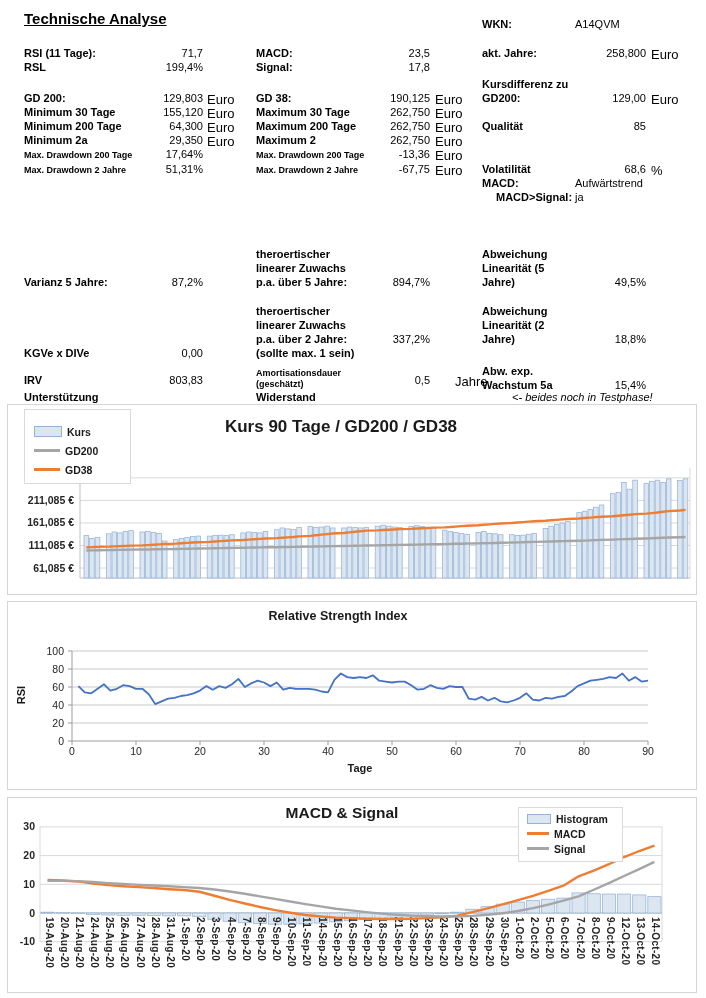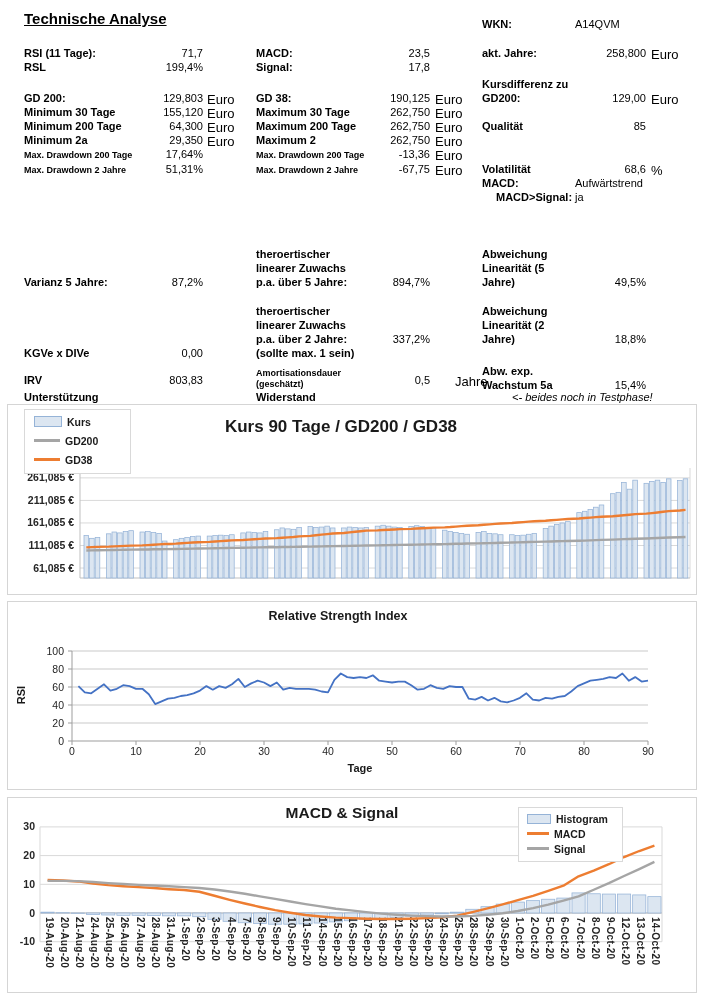--- a/index.html
+++ b/index.html
@@ -245,21 +245,21 @@
         <rect x="641.5999999999999" y="76.52459016393443" width="4.6" height="96.47540983606557" fill="#dce6f1" stroke="#95b3d7" stroke-width="0.75"></rect>
         <rect x="647.1999999999999" y="75.17213114754098" width="4.6" height="97.82786885245902" fill="#dce6f1" stroke="#95b3d7" stroke-width="0.75"></rect>
         <rect x="652.8" y="77.42622950819673" width="4.6" height="95.57377049180327" fill="#dce6f1" stroke="#95b3d7" stroke-width="0.75"></rect>
         <rect x="658.4" y="73.81967213114754" width="4.6" height="99.18032786885246" fill="#dce6f1" stroke="#95b3d7" stroke-width="0.75"></rect>
         <rect x="669.5999999999999" y="75.62295081967213" width="4.6" height="97.37704918032787" fill="#dce6f1" stroke="#95b3d7" stroke-width="0.75"></rect>
         <rect x="675.1999999999999" y="73.81967213114754" width="4.6" height="99.18032786885246" fill="#dce6f1" stroke="#95b3d7" stroke-width="0.75"></rect>
         <polyline points="78.3,145.5 83.89999999999999,145.38136324417601 89.5,145.26272648835203 100.7,145.14408973252804 106.3,145.02545297670406 111.89999999999999,144.90681622088007 117.49999999999999,144.7881794650561 123.1,144.6695427092321 134.3,144.55090595340812 139.9,144.43226919758413 145.5,144.31363244176015 151.10000000000002,144.19499568593616 156.7,144.07635893011218 167.9,143.95772217428816 173.5,143.8390854184642 179.10000000000002,143.7204486626402 184.7,143.6018119068162 190.3,143.48317515099222 201.5,143.36453839516824 207.1,143.24590163934425 212.7,143.12829650748398 218.3,143.01069137562365 223.9,142.89308624376338 235.1,142.77548111190308 240.7,142.65787598004277 246.3,142.54027084818247 251.9,142.42266571632217 257.5,142.30506058446187 268.7,142.18745545260157 274.3,142.06985032074127 279.90000000000003,141.95224518888097 285.5,141.83464005702066 291.09999999999997,141.71703492516036 302.3,141.59942979330006 307.90000000000003,141.48182466143976 313.5,141.3642195295795 319.09999999999997,141.24661439771916 324.7,141.12900926585888 335.9,141.01140413399858 341.5,140.89379900213828 347.09999999999997,140.77619387027798 352.7,140.65858873841768 358.3,140.54098360655738 369.5,140.40838958534232 375.09999999999997,140.2757955641273 380.7,140.14320154291227 386.3,140.0106075216972 391.9,139.87801350048215 403.09999999999997,139.74541947926713 408.7,139.61282545805207 414.3,139.48023143683702 419.9,139.347637415622 425.5,139.21504339440693 436.7,139.0824493731919 442.3,138.94985535197685 447.9,138.81726133076182 453.5,138.68466730954677 459.09999999999997,138.5520732883317 470.3,138.41947926711669 475.9,138.28688524590163 481.5,138.10655737704917 487.09999999999997,137.92622950819674 492.7,137.74590163934425 503.9,137.5655737704918 509.5,137.38524590163934 515.0999999999999,137.20491803278688 520.6999999999999,137.02459016393442 526.3,136.84426229508196 537.5,136.6639344262295 543.0999999999999,136.48360655737704 548.6999999999999,136.30327868852459 554.3,136.12295081967213 559.8999999999999,135.94262295081967 571.0999999999999,135.7622950819672 576.6999999999999,135.58196721311475 582.3,135.34754098360656 587.8999999999999,135.11311475409838 593.4999999999999,134.87868852459016 604.6999999999999,134.64426229508197 610.3,134.40983606557376 615.8999999999999,134.17540983606557 621.4999999999999,133.94098360655738 627.0999999999999,133.7065573770492 638.3,133.47213114754098 643.8999999999999,133.2377049180328 649.4999999999999,133.00327868852457 655.0999999999999,132.7688524590164 660.6999999999999,132.5344262295082 671.8999999999999,132.3 677.4999999999999,132.0655737704918" fill="none" stroke="#a5a5a5" stroke-width="2.4" stroke-linejoin="round"></polyline>
         <polyline points="78.3,142.34426229508196 83.89999999999999,142.09380692167576 89.5,141.84335154826957 100.7,141.59289617486337 106.3,141.3424408014572 111.89999999999999,141.091985428051 117.49999999999999,140.8415300546448 123.1,140.5910746812386 134.3,140.3406193078324 139.9,140.09016393442624 145.5,139.72950819672133 151.10000000000002,139.3688524590164 156.7,139.00819672131146 167.9,138.64754098360655 173.5,138.28688524590163 179.10000000000002,137.92622950819674 184.7,137.5655737704918 190.3,137.20491803278688 201.5,136.84426229508196 207.1,136.48360655737704 212.7,136.10792349726776 218.3,135.73224043715845 223.9,135.35655737704917 235.1,134.9808743169399 240.7,134.6051912568306 246.3,134.22950819672133 251.9,133.85382513661202 257.5,133.47814207650273 268.7,133.10245901639345 274.3,132.72677595628414 279.90000000000003,132.35109289617486 285.5,131.97540983606558 291.09999999999997,131.4016393442623 302.3,130.82786885245903 307.90000000000003,130.25409836065575 313.5,129.68032786885246 319.09999999999997,129.10655737704917 324.7,128.5327868852459 335.9,127.95901639344262 341.5,127.38524590163934 347.09999999999997,126.81147540983605 352.7,126.23770491803279 358.3,125.6639344262295 369.5,125.36338797814207 375.09999999999997,125.06284153005464 380.7,124.76229508196721 386.3,124.46174863387978 391.9,124.16120218579235 403.09999999999997,123.86065573770492 408.7,123.56010928961749 414.3,123.25956284153006 419.9,122.95901639344262 425.5,122.6584699453552 436.7,122.35792349726776 442.3,122.05737704918033 447.9,121.60655737704917 453.5,121.15573770491804 459.09999999999997,120.70491803278688 470.3,120.25409836065575 475.9,119.80327868852459 481.5,119.35245901639345 487.09999999999997,118.90163934426229 492.7,118.45081967213115 503.9,118 509.5,117.54918032786887 515.0999999999999,117.09836065573771 520.6999999999999,116.64754098360656 526.3,116.19672131147541 537.5,115.74590163934427 543.0999999999999,115.29508196721312 548.6999999999999,114.84426229508196 554.3,114.39344262295081 559.8999999999999,113.94262295081967 571.0999999999999,113.49180327868852 576.6999999999999,113.04098360655738 582.3,112.59016393442622 587.8999999999999,112.13934426229508 593.4999999999999,111.68852459016394 604.6999999999999,111.23770491803279 610.3,110.78688524590164 615.8999999999999,110.24590163934428 621.4999999999999,109.70491803278688 627.0999999999999,109.1639344262295 638.3,108.62295081967213 643.8999999999999,108.08196721311475 649.4999999999999,107.44180327868852 655.0999999999999,106.8016393442623 660.6999999999999,106.16147540983607 671.8999999999999,105.52131147540983 677.4999999999999,104.8811475409836" fill="none" stroke="#ed7d31" stroke-width="2.4" stroke-linejoin="round"></polyline>
       </svg>
     <div class="chart-title t1">Kurs 90 Tage / GD200 / GD38</div>
-    <div class="legend" style="left:16px;top:4px;width:105px;height:61px;padding-top:2px;">
+    <div class="legend" style="left:16px;top:4px;width:105px;height:61px;padding-top:12px;">
       <div class="lg-row">
           <span class="sw sw-bar"></span>
           <span>Kurs</span>
         </div>
       <div class="lg-row">
           <span class="sw sw-line" style="background:#a5a5a5;"></span>
           <span>GD200</span>
         </div>
       <div class="lg-row">
           <span class="sw sw-line" style="background:#ed7d31;"></span>

